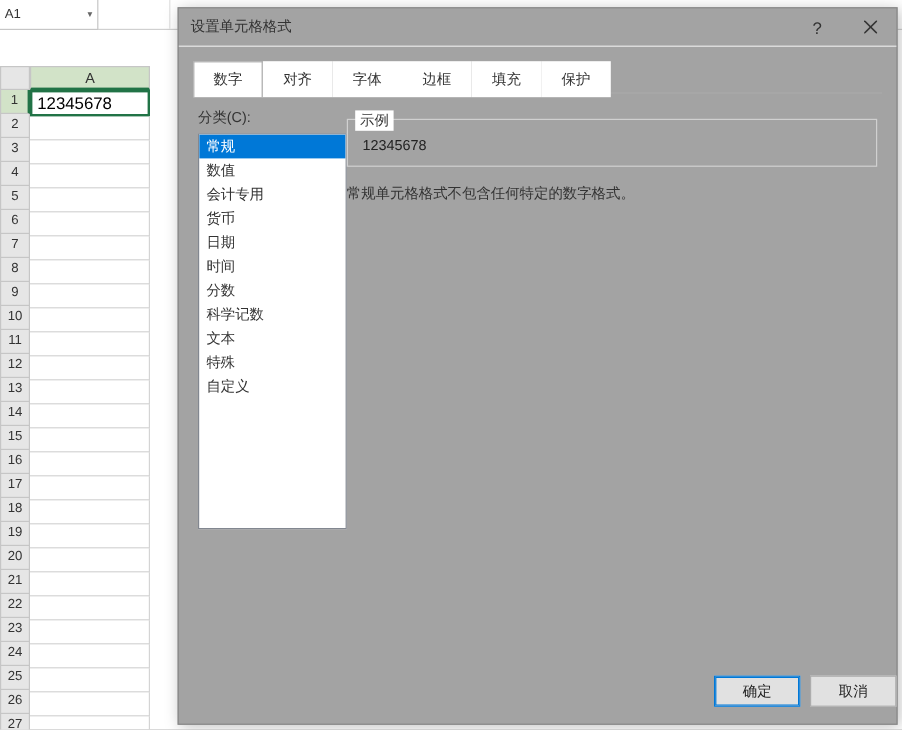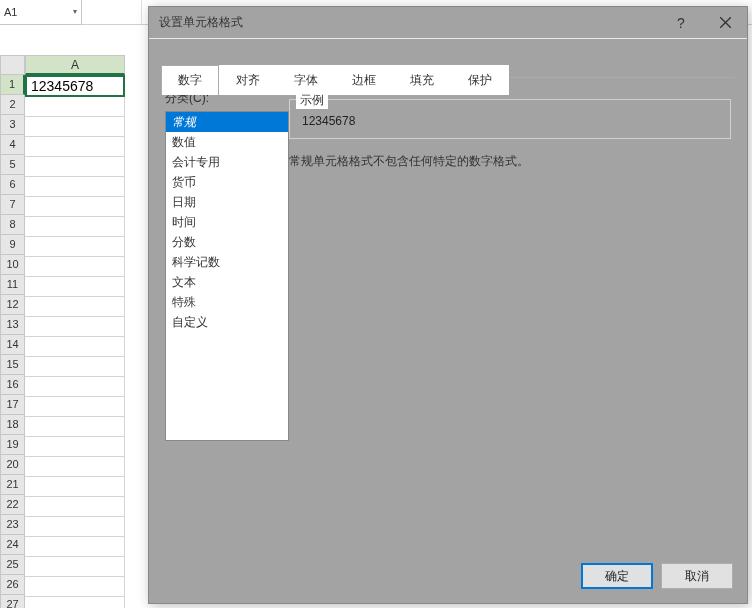--- a/index.html
+++ b/index.html
@@ -159,21 +159,21 @@
     gap: 0;
   }
   .tab {
     padding: 6px 16px;
     font-size: 12px;
     color: #333;
     border: 1px solid transparent;
     border-bottom: none;
     cursor: default;
     position: relative;
-    top: 18px;
+    top: 4px;
     background: #fff;
   }
   .tab.active {
     border-color: #ababab;
     background: #fff;
     z-index: 2;
   }
   .tab-underline {
     height: 1px;
     background: #ababab;
@@ -206,21 +206,20 @@
   .listbox::-webkit-scrollbar-track { background: #f0f0f0; }
   .listbox::-webkit-scrollbar-thumb { background: #c2c2c2; }
   .list-item {
     padding: 2px 6px;
     line-height: 16px;
     white-space: nowrap;
   }
   .list-item.selected {
     background: #0078d7;
     color: #fff;
-    font-style: italic;
   }
 
   .right {
     flex: 1;
     display: flex;
     flex-direction: column;
   }
   .sample-group {
     border: 1px solid #d0d0d0;
     position: relative;
@@ -244,21 +243,21 @@
   }
   .desc {
     font-size: 12px;
     color: #333;
   }
 
   .footer {
     display: flex;
     justify-content: flex-end;
     gap: 8px;
-    padding: 10px 14px 14px 14px;
+    padding: 10px 0 14px 14px;
   }
   .btn {
     min-width: 72px;
     height: 26px;
     border: 1px solid #adadad;
     background: #e1e1e1;
     font-size: 12px;
     color: #222;
     display: flex;
     align-items: center;

